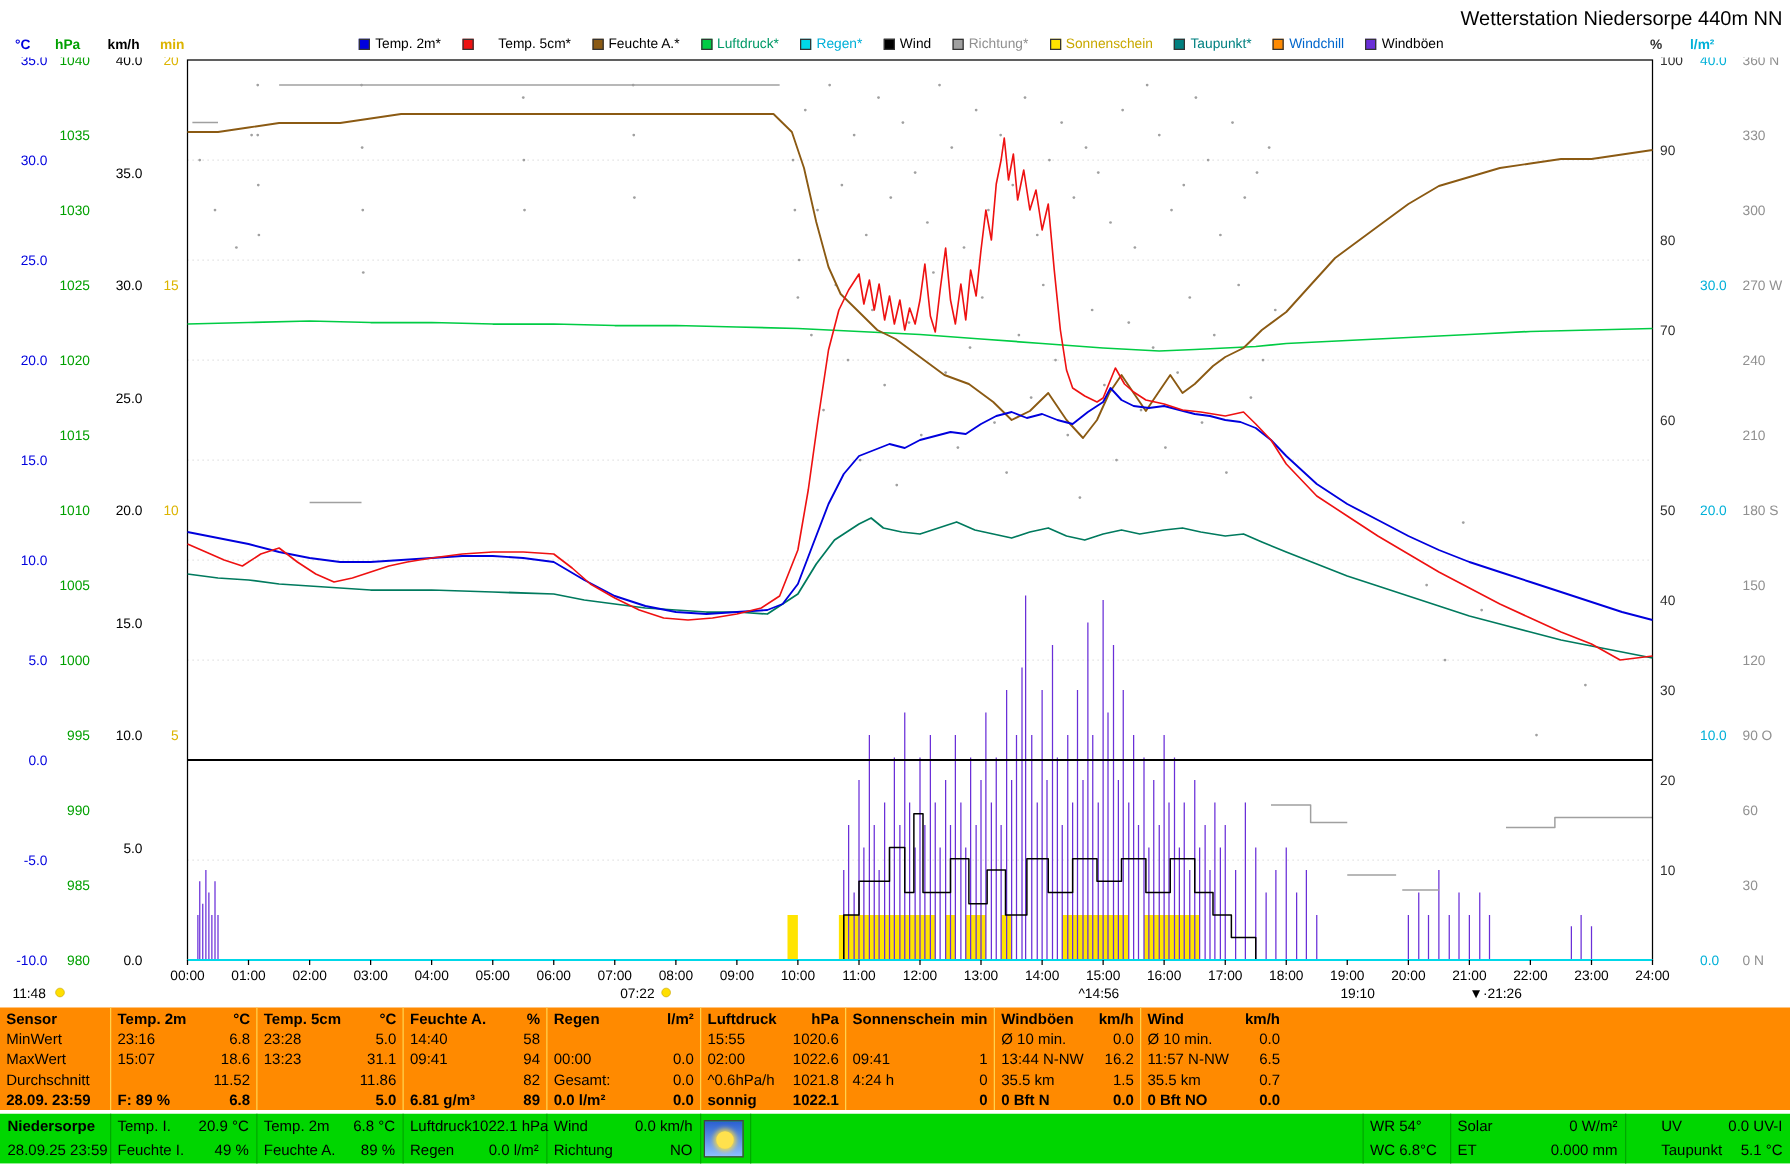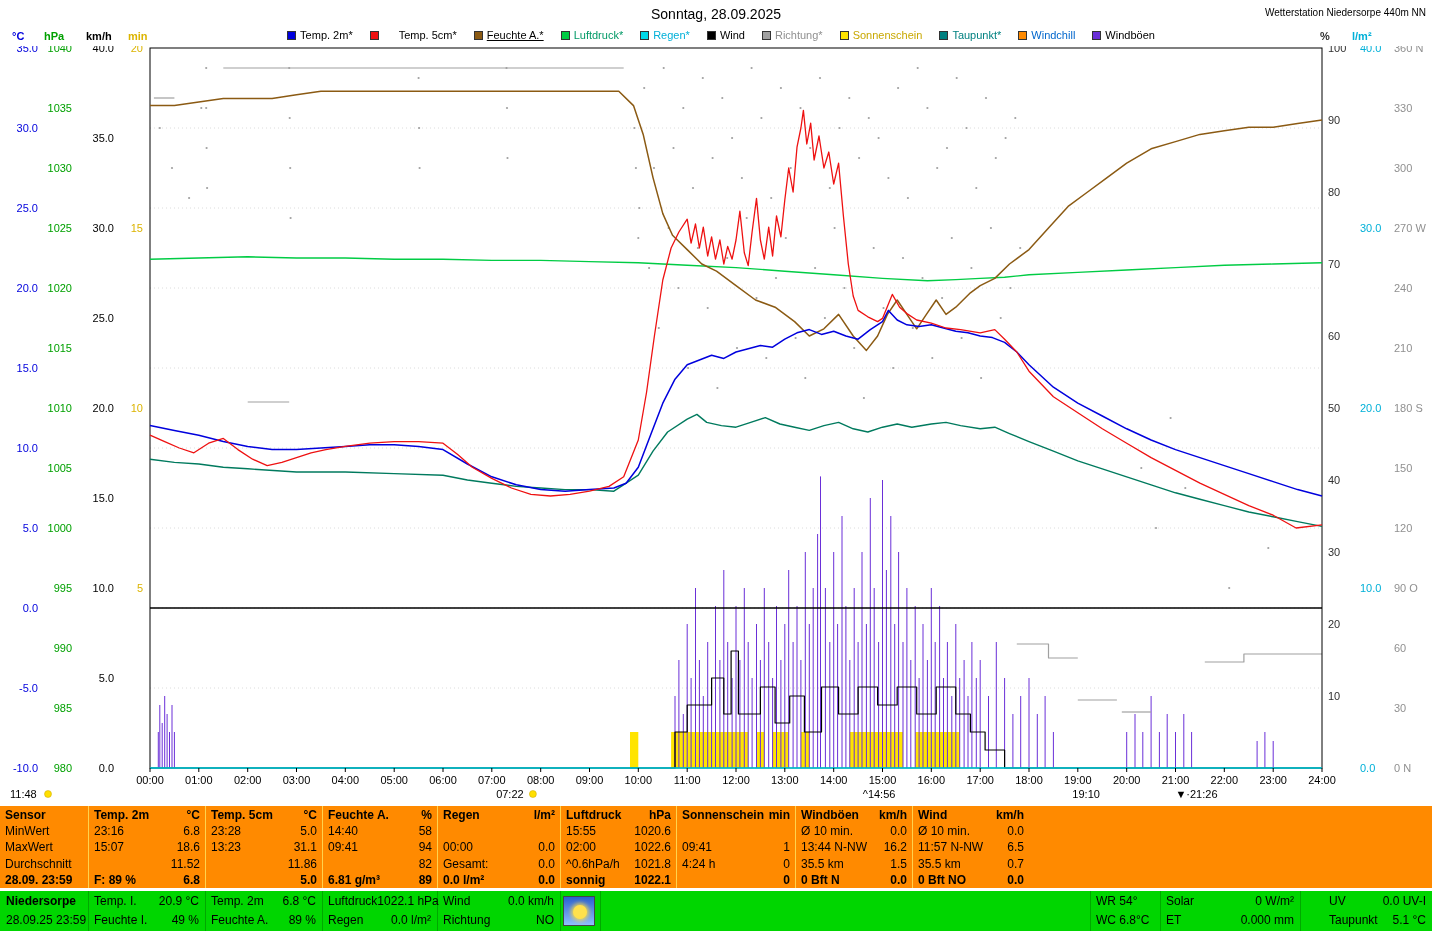--- a/index.html
+++ b/index.html
@@ -1,21 +1,21 @@
 <!DOCTYPE html>
 <html><head>
 <meta charset="utf-8">
 <style>
   *{margin:0;padding:0;box-sizing:border-box;}
   html,body{background:#ffffff;}
   body{font-family:"Liberation Sans",sans-serif;color:#000;}
   .page{position:relative;width:1432px;height:931px;background:#fff;overflow:hidden;}
   .titlebar{position:absolute;left:0;top:0;width:100%;height:24px;}
   .title{position:absolute;left:0;right:0;top:6px;text-align:center;font-size:14px;color:#000;}
-  .station{position:absolute;right:6px;top:7px;font-size:10px;color:#000;}
+  .station{position:absolute;right:6px;top:7px;font-size:16px;color:#000;}
   .legendbar{position:absolute;left:0;top:27px;width:100%;height:20px;font-size:11px;}
   .unit{position:absolute;top:3px;font-size:11px;font-weight:bold;}
   .legend{position:absolute;left:158px;right:148px;top:2px;display:flex;justify-content:center;gap:17px;align-items:center;}
   .li{display:flex;align-items:center;gap:4px;font-size:11px;white-space:nowrap;}
   .li .box{width:9px;height:9px;display:inline-block;border:1px solid #333;}
   #chart{position:absolute;left:0;top:46px;}
   #chart text{font-family:"Liberation Sans",sans-serif;}
   #stats-table{position:absolute;left:0;top:806px;width:1432px;height:82px;background:#ff8a00;font-size:12px;color:#000;}
   .tcol{position:absolute;top:0;height:100%;padding:1px 5px 0 5px;}
   .tcol.sep{border-left:1px solid #ffd24d;}
@@ -27,36 +27,35 @@
   .frow.bold{font-weight:bold;}
   .fsep{position:absolute;top:0;bottom:0;width:1px;background:#00a800;}
   .wx-icon{position:absolute;left:563px;top:5px;width:32px;height:30px;background:linear-gradient(#2a5fd0,#8fc0ff);border:1px solid #444;}
   .wx-sun{position:absolute;left:9px;top:8px;width:14px;height:14px;border-radius:50%;background:#ffe14d;box-shadow:0 0 4px 2px rgba(255,220,60,.85);}
 </style>
 </head>
 <body>
 
 <div class="page">
   <div class="titlebar">
-    <div class="title">Sonntag, 28.09.2025</div>
     <div class="station">Wetterstation Niedersorpe 440m NN</div>
   </div>
   <div class="legendbar" id="legendbar">
     <div class="legend" id="legend">
         <span class="li">
           <span class="box" style="background: rgb(0, 0, 221);"></span>
           <span style="color: rgb(0, 0, 0);">Temp. 2m*</span>
         </span>
         <span class="li">
           <span class="box" style="background: rgb(238, 17, 17);"></span>
           <span style="color: rgb(0, 0, 0); margin-left: 16px;">Temp. 5cm*</span>
         </span>
         <span class="li">
           <span class="box" style="background: rgb(139, 90, 19);"></span>
-          <span style="color: rgb(0, 0, 0); text-decoration: underline;">Feuchte A.*</span>
+          <span style="color: rgb(0, 0, 0);">Feuchte A.*</span>
         </span>
         <span class="li">
           <span class="box" style="background: rgb(0, 204, 68);"></span>
           <span style="color: rgb(0, 153, 102);">Luftdruck*</span>
         </span>
         <span class="li">
           <span class="box" style="background: rgb(0, 216, 232);"></span>
           <span style="color: rgb(0, 176, 216);">Regen*</span>
         </span>
         <span class="li">

